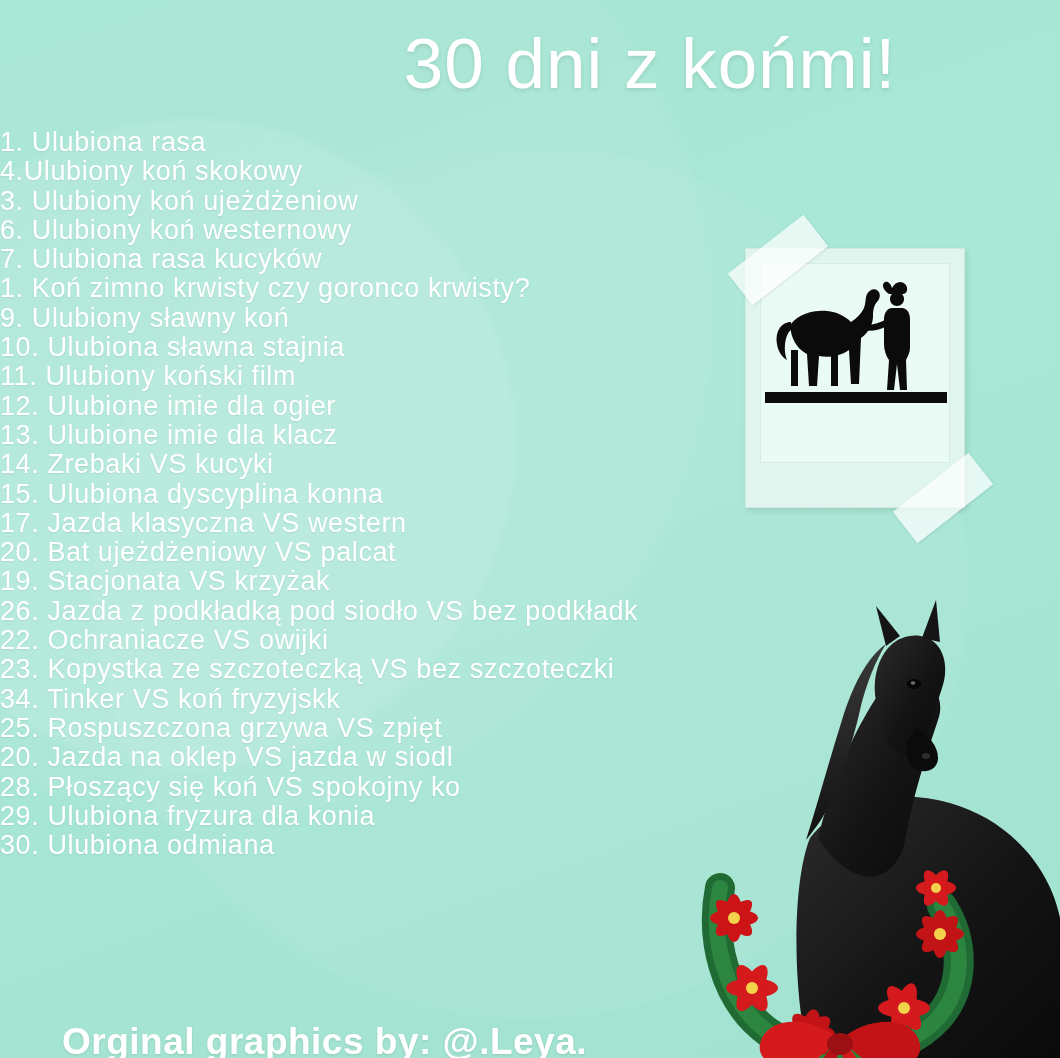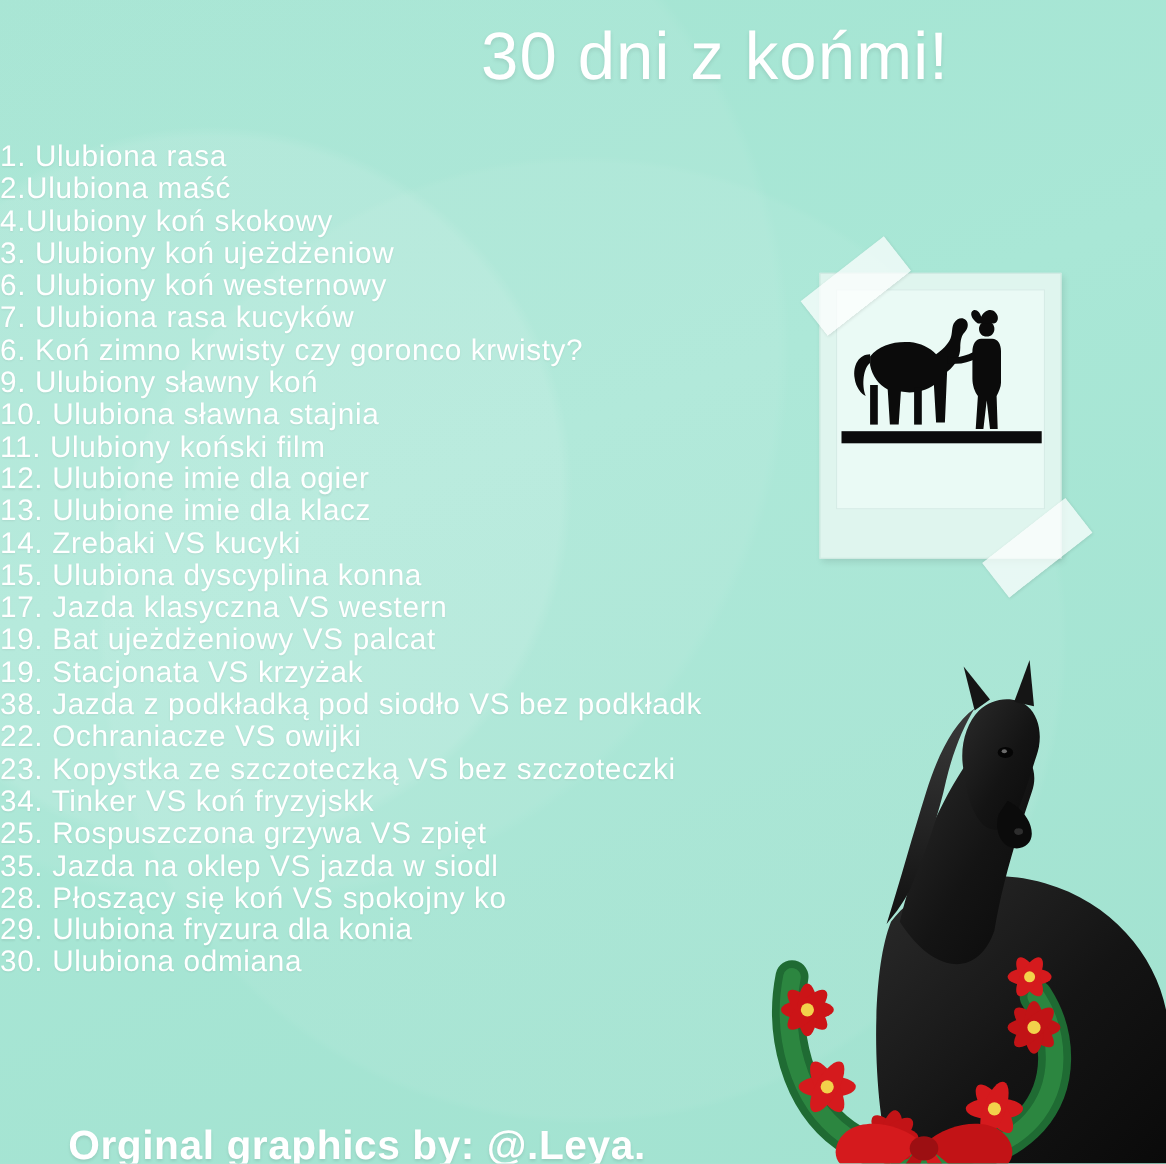--- a/index.html
+++ b/index.html
@@ -21,28 +21,28 @@
       radial-gradient(circle at 18% 42%, rgba(255,255,255,0.10) 0%, rgba(255,255,255,0.10) 30%, rgba(0,0,0,0) 31%),
       radial-gradient(circle at 20% 30%, rgba(255,255,255,0.06) 0%, rgba(255,255,255,0.06) 44%, rgba(0,0,0,0) 45%),
       radial-gradient(circle at 50% 55%, rgba(255,255,255,0.05) 0%, rgba(255,255,255,0.05) 55%, rgba(0,0,0,0) 56%),
       linear-gradient(160deg, #a4e4d2 0%, #a9e7d6 40%, #a2e2d0 100%);
     overflow: hidden;
   }
 
   
   .title {
     position: absolute;
-    top: 3px;
+    top: 16px;
     left: 0;
     width: 1060px;
     text-align: center;
     padding-left: 240px;
     box-sizing: border-box;
     color: #ffffff;
-    font-size: 61px;
+    font-size: 71px;
     line-height: 96px;
     font-weight: 400;
     letter-spacing: 1px;
     text-shadow: 0 2px 4px rgba(0,0,0,0.10);
     white-space: nowrap;
   }
 
   
   .list {
     position: absolute;
@@ -127,42 +127,41 @@
 </style>
 </head>
 <body>
 
 <div id="poster">
 
   <div class="title">30 dni z końmi!</div>
 
   <div class="list">
     <div>1. Ulubiona rasa</div>
-    <div>2.Ulubiona maść</div>
     <div>4.Ulubiony koń skokowy</div>
     <div>3. Ulubiony koń ujeżdżeniow</div>
     <div>6. Ulubiony koń westernowy</div>
     <div>7. Ulubiona rasa kucyków</div>
-    <div>6. Koń zimno krwisty czy goronco krwisty?</div>
+    <div>1. Koń zimno krwisty czy goronco krwisty?</div>
     <div>9. Ulubiony sławny koń</div>
     <div>10. Ulubiona sławna stajnia</div>
     <div>11. Ulubiony koński film</div>
     <div>12. Ulubione imie dla ogier</div>
     <div>13. Ulubione imie dla klacz</div>
     <div>14. Zrebaki VS kucyki</div>
     <div>15. Ulubiona dyscyplina konna</div>
     <div>17. Jazda klasyczna VS western</div>
-    <div>19. Bat ujeżdżeniowy VS palcat</div>
+    <div>20. Bat ujeżdżeniowy VS palcat</div>
     <div>19. Stacjonata VS krzyżak</div>
-    <div>38. Jazda z podkładką pod siodło VS bez podkładk</div>
+    <div>26. Jazda z podkładką pod siodło VS bez podkładk</div>
     <div>22. Ochraniacze VS owijki</div>
     <div>23. Kopystka ze szczoteczką VS bez szczoteczki</div>
     <div>34. Tinker VS koń fryzyjskk</div>
     <div>25. Rospuszczona grzywa VS zpięt</div>
-    <div>35. Jazda na oklep VS jazda w siodl</div>
+    <div>20. Jazda na oklep VS jazda w siodl</div>
     <div>28. Płoszący się koń VS spokojny ko</div>
     <div>29. Ulubiona fryzura dla konia</div>
     <div>30. Ulubiona odmiana</div>
   </div>
 
   <div class="polaroid">
     <div class="inner">
       <svg width="190" height="200" viewBox="0 0 190 200">
         <g fill="#0b0b0b">
 

